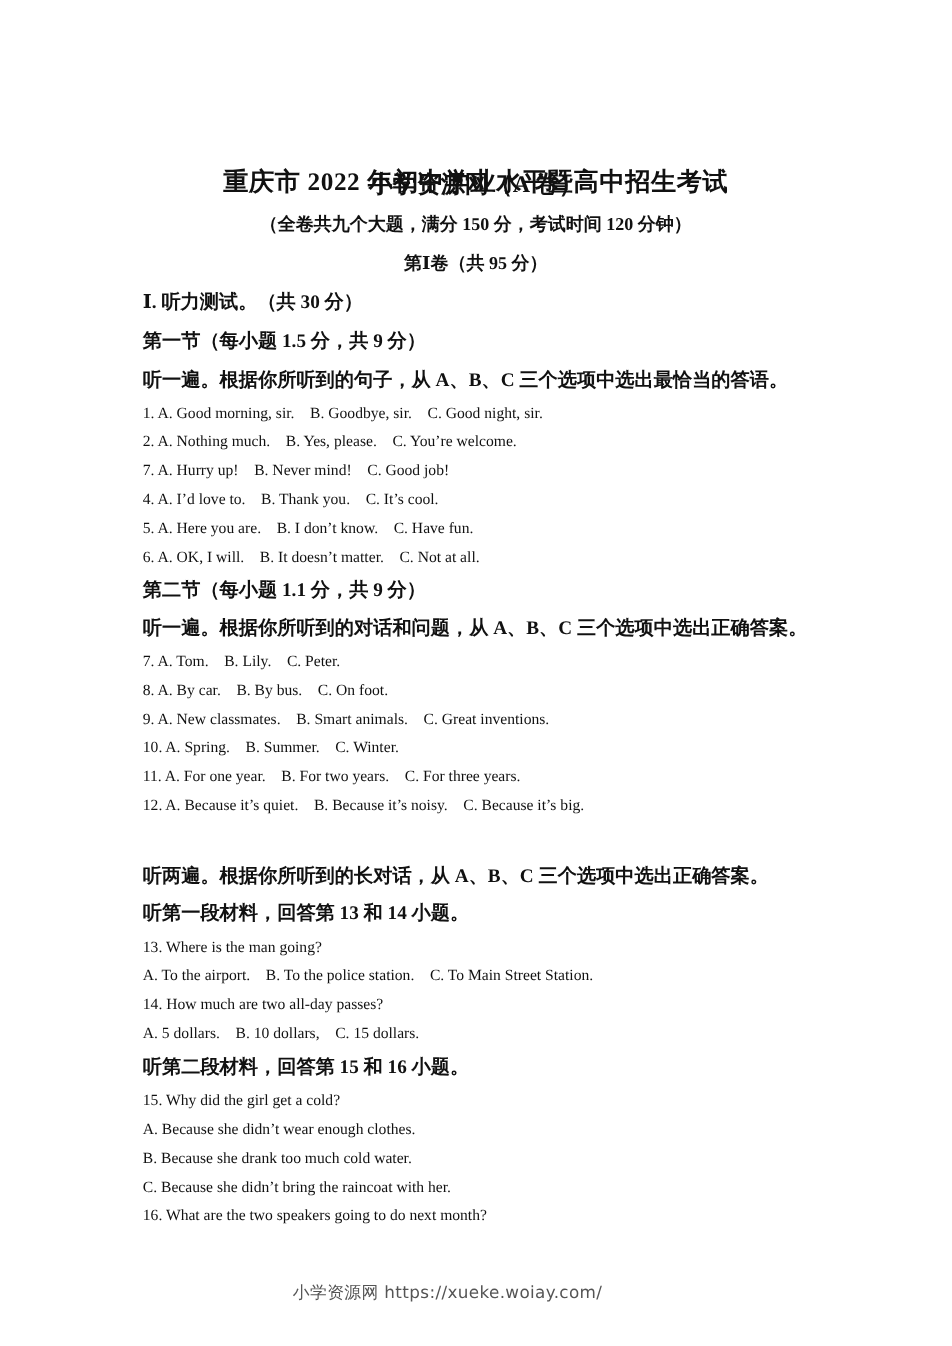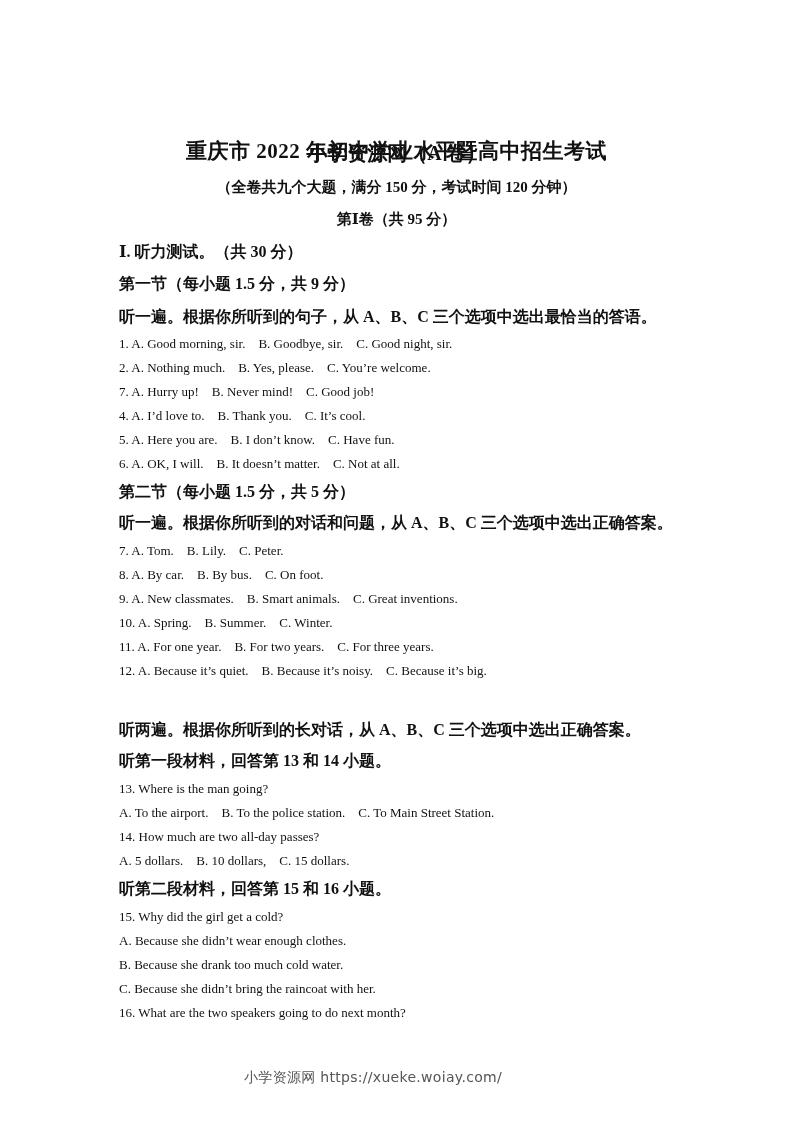--- a/index.html
+++ b/index.html
@@ -31,21 +31,21 @@
 
   <div class="line h" style="top:274px;">第一节（每小题 1.5 分，共 9 分）</div>
   <div class="line h" style="top:307px;">听一遍。根据你所听到的句子，从 A、B、C 三个选项中选出最恰当的答语。</div>
   <div class="line q" style="top:336px;">1. A. Good morning, sir.    B. Goodbye, sir.    C. Good night, sir.</div>
   <div class="line q" style="top:360px;">2. A. Nothing much.    B. Yes, please.    C. You’re welcome.</div>
   <div class="line q" style="top:384px;">7. A. Hurry up!    B. Never mind!    C. Good job!</div>
   <div class="line q" style="top:408px;">4. A. I’d love to.    B. Thank you.    C. It’s cool.</div>
   <div class="line q" style="top:432px;">5. A. Here you are.    B. I don’t know.    C. Have fun.</div>
   <div class="line q" style="top:456px;">6. A. OK, I will.    B. It doesn’t matter.    C. Not at all.</div>
 
-  <div class="line h" style="top:482px;">第二节（每小题 1.5 分，共 5 分）</div>
+  <div class="line h" style="top:482px;">第二节（每小题 1.1 分，共 9 分）</div>
   <div class="line h" style="top:513px;">听一遍。根据你所听到的对话和问题，从 A、B、C 三个选项中选出正确答案。</div>
   <div class="line q" style="top:543px;">7. A. Tom.    B. Lily.    C. Peter.</div>
   <div class="line q" style="top:567px;">8. A. By car.    B. By bus.    C. On foot.</div>
   <div class="line q" style="top:591px;">9. A. New classmates.    B. Smart animals.    C. Great inventions.</div>
   <div class="line q" style="top:615px;">10. A. Spring.    B. Summer.    C. Winter.</div>
   <div class="line q" style="top:639px;">11. A. For one year.    B. For two years.    C. For three years.</div>
   <div class="line q" style="top:663px;">12. A. Because it’s quiet.    B. Because it’s noisy.    C. Because it’s big.</div>
 
   <div class="line h" style="top:720px;">听两遍。根据你所听到的长对话，从 A、B、C 三个选项中选出正确答案。</div>
   <div class="line h" style="top:751px;">听第一段材料，回答第 13 和 14 小题。</div>

